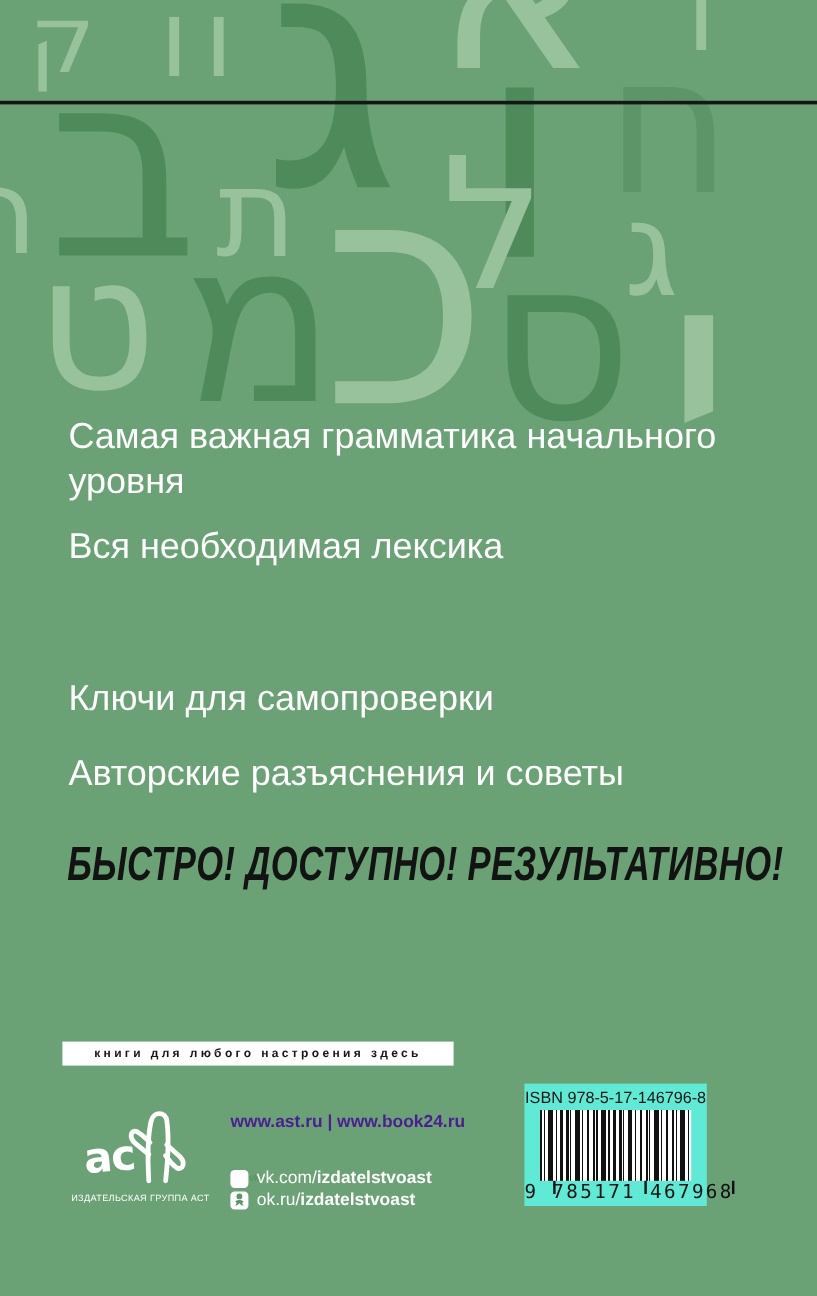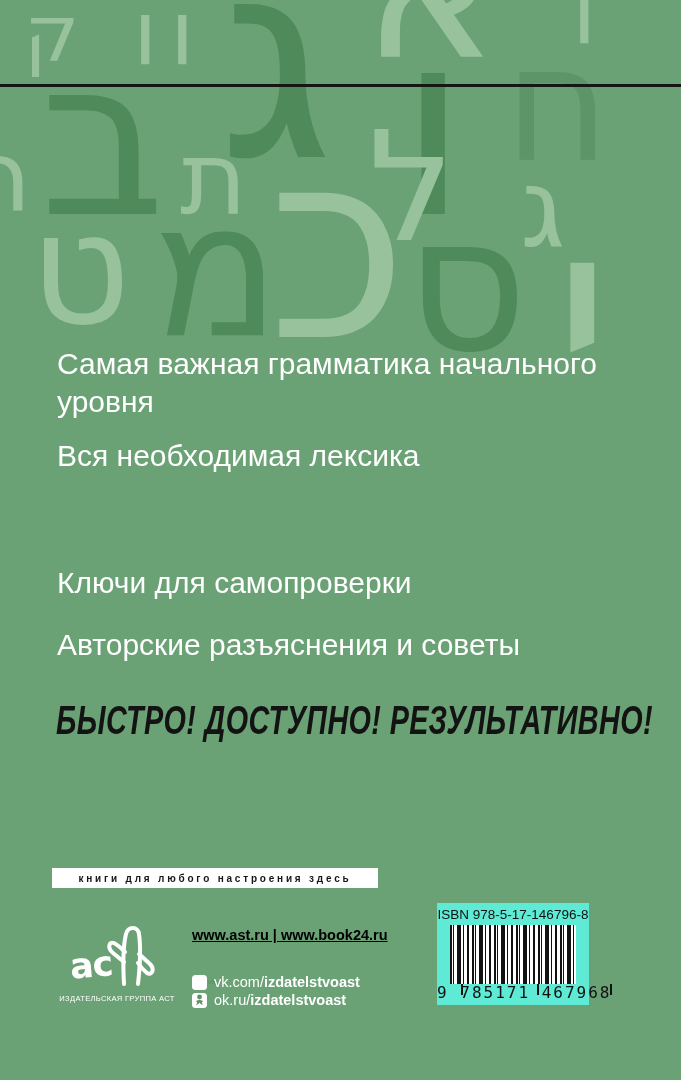--- a/index.html
+++ b/index.html
@@ -34,21 +34,21 @@
   }
   
   .banner{
     position:absolute; left:52px; top:868px; width:326px; height:20px;
     background:#ffffff; color:#161616;
     font-size:10px; font-weight:bold; letter-spacing:2.8px;
     display:flex; align-items:center; justify-content:center; white-space:nowrap;
   }
   .websites{
     position:absolute; left:192px; top:927px;
-    color:#000000; font-weight:bold; font-size:14.5px; white-space:nowrap;text-decoration:underline;
+    color:#4c1d95; font-weight:bold; font-size:14.5px; white-space:nowrap;
   }
   .ast-logo{position:absolute; left:66px; top:922px; width:120px; height:70px;}
   .ast-logo svg{position:absolute; left:34px; top:0;}
   .ast-text{
     position:absolute; left:4px; top:26px;
     color:#ffffff; font-weight:bold; font-size:35px; line-height:1;
     font-family:"DejaVu Sans", sans-serif; transform:rotate(-5deg); letter-spacing:-1px;
   }
   .pub-caption{
     position:absolute; left:57px; top:994px; width:120px; text-align:center;

